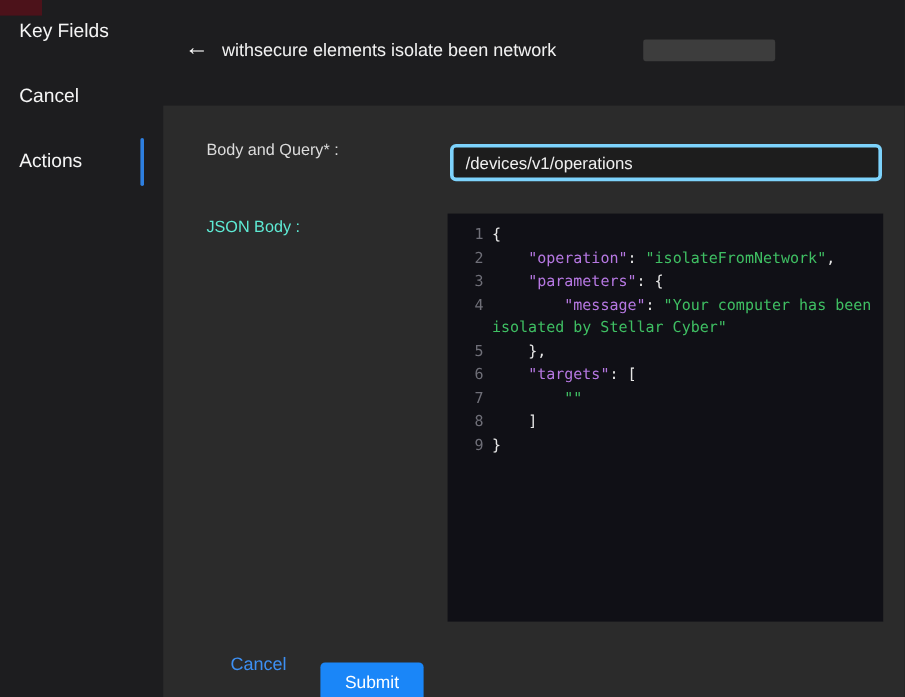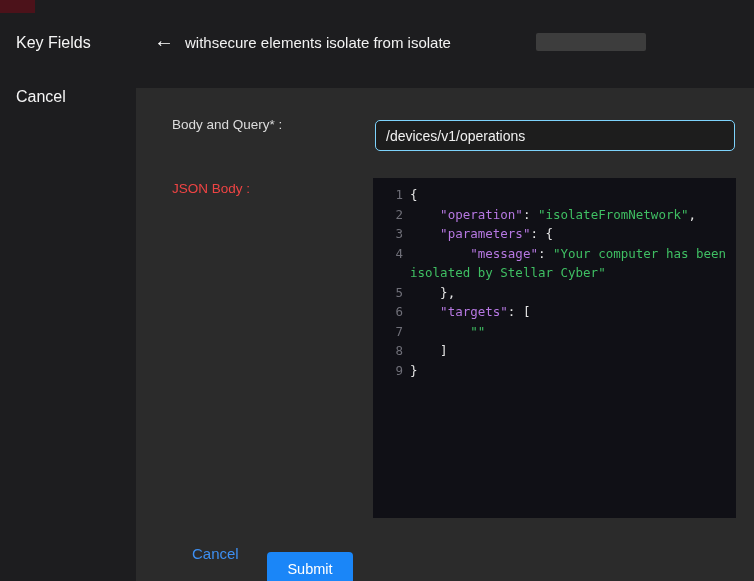--- a/index.html
+++ b/index.html
@@ -7,40 +7,40 @@
   body {
     position:relative;
     overflow:hidden;
     background:#1d1d1f;
     font-family:"Liberation Sans", sans-serif;
     color:#eee;
   }
   .corner-accent { position:absolute; left:0; top:0; width:35px; height:13px; background:var(--corner-accent,#4c121a); }
 
   
-  .sidebar { position:absolute; left:0; top:0; width:120px; height:508px; padding-top:16px; }
+  .sidebar { position:absolute; left:0; top:0; width:120px; height:508px; }
   .side-item { position:relative; height:54px; display:flex; align-items:center; padding-left:16px; font-size:16px; color:#f5f5f5; cursor:pointer; }
   .side-item.active::after { content:""; position:absolute; right:0; top:7px; height:40px; width:3px; border-radius:2px; background:var(--active-indicator,#2e7fe0); }
 
   
   .header-back { position:absolute; left:154px; top:29px; font-size:20px; font-weight:bold; color:#fff; cursor:pointer; line-height:22px; }
   .header-title { position:absolute; left:185px; top:34px; font-size:15px; color:#f2f2f2; }
   .header-redact { position:absolute; left:536px; top:33px; width:110px; height:18px; background:#3d3d3d; border-radius:2px; }
 
   
   .panel { position:absolute; left:136px; top:88px; right:0; bottom:0; background:#2b2b2b; }
 
   .label-path { position:absolute; left:36px; top:29px; font-size:13.5px; color:#dcdcdc; }
   .input-path {
     position:absolute; left:239px; top:32px; width:360px; height:31px;
-    background:#1d1d1d; border:1px solid #7dd3fc; border-radius:5px;
+    background:#1d1d1d; border:3px solid #7dd3fc; border-radius:5px;
     color:#f0f0f0; font-size:14px; padding:0 10px;
     font-family:"Liberation Sans", sans-serif; outline:none;
   }
-  .label-json { position:absolute; left:36px; top:93px; font-size:13.5px; color:#ef4444; }
+  .label-json { position:absolute; left:36px; top:93px; font-size:13.5px; color:#5eead4; }
 
   
   .editor {
     position:absolute; left:237px; top:90px; width:363px; height:340px;
     background:#101016; padding:7px 8px; overflow:hidden;
     font-family:"DejaVu Sans Mono", monospace; font-size:12.5px; line-height:19.5px;
   }
   .code-line { display:flex; }
   .line-num { flex:0 0 22px; text-align:right; margin-right:7px; color:#6f6f78; user-select:none; }
   .line-content { flex:1; white-space:pre-wrap; word-wrap:break-word; color:#e6e6e6; }
@@ -57,24 +57,25 @@
   }
 </style>
 </head>
 <body>
 
 <div class="corner-accent"></div>
 
 <nav class="sidebar">
     <div class="side-item">Key Fields</div>
     <div class="side-item">Cancel</div>
+    <div class="side-item active">Actions</div>
   </nav>
 
 <span class="header-back">←</span>
-<h1 class="header-title" style="font-weight:normal;">withsecure elements isolate from isolate</h1>
+<h1 class="header-title" style="font-weight:normal;">withsecure elements isolate been network</h1>
 <div class="header-redact"></div>
 
 <main class="panel">
   <label class="label-path">Body and Query* :</label>
   <input class="input-path" type="text" value="/devices/v1/operations" style="">
 
   <label class="label-json">JSON Body :</label>
   <div class="editor">
       <div class="code-line">
         <span class="line-num">1</span>

